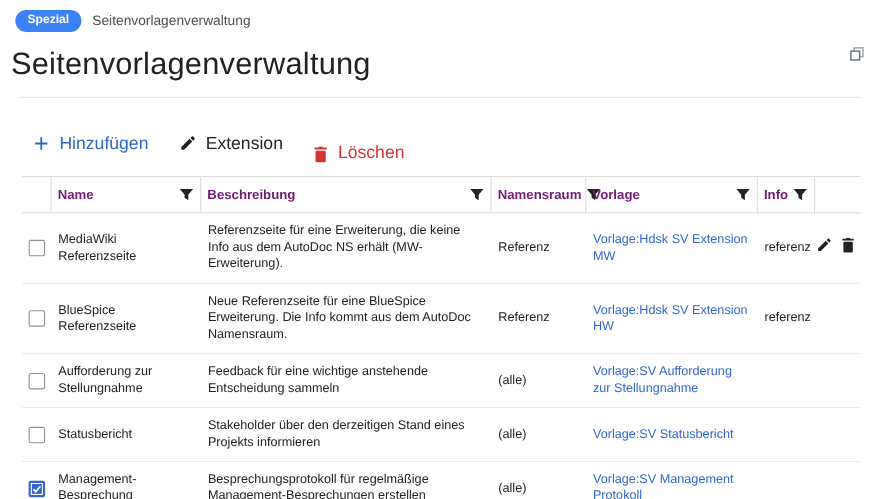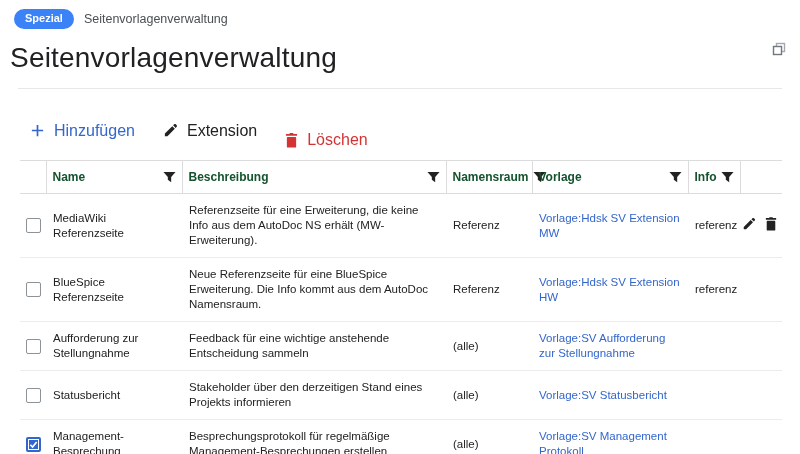--- a/index.html
+++ b/index.html
@@ -37,21 +37,21 @@
   table { border-collapse:collapse; table-layout:fixed; width:762px; margin-left:20px; }
   col.c-check  { width:26px; }
   col.c-name   { width:136px; }
   col.c-desc   { width:264px; }
   col.c-ns     { width:86px; }
   col.c-tpl    { width:156px; }
   col.c-tags   { width:52px; }
   col.c-act    { width:42px; }
 
   thead th {
-    font-size:12px; font-weight:bold; color:#14532d; text-align:left;
+    font-size:12px; font-weight:bold; color:#701a75; text-align:left;
     border-top:1px solid #dcdcdc; border-bottom:1px solid #dcdcdc;
     border-right:1px solid #dcdcdc;
     padding:9px 6px; vertical-align:middle;
   }
   thead th:last-child { border-right:none; }
   .th-inner { display:flex; align-items:center; justify-content:space-between; gap:4px; }
   .filter-ic { flex:0 0 auto; display:inline-flex; cursor:pointer; }
 
   tbody td {
     font-size:11.5px; line-height:15px; color:#222;

